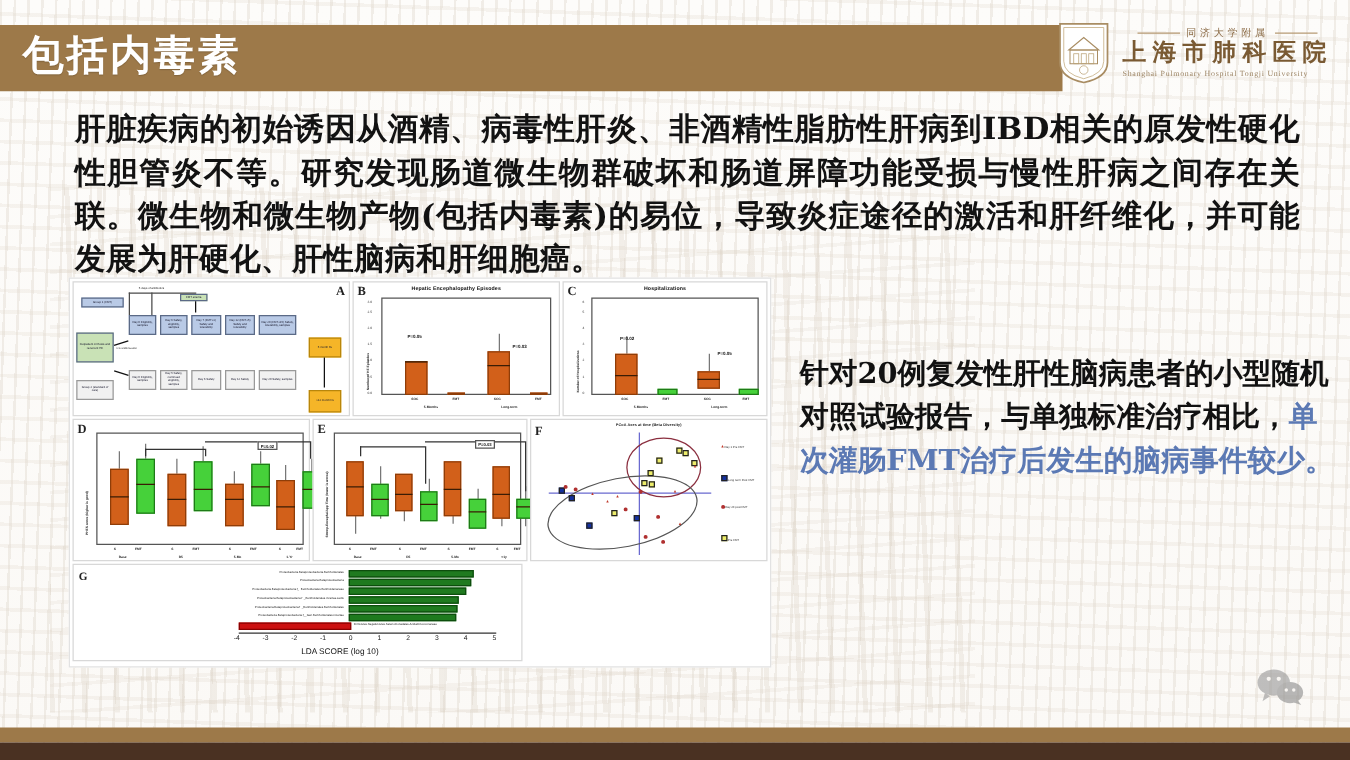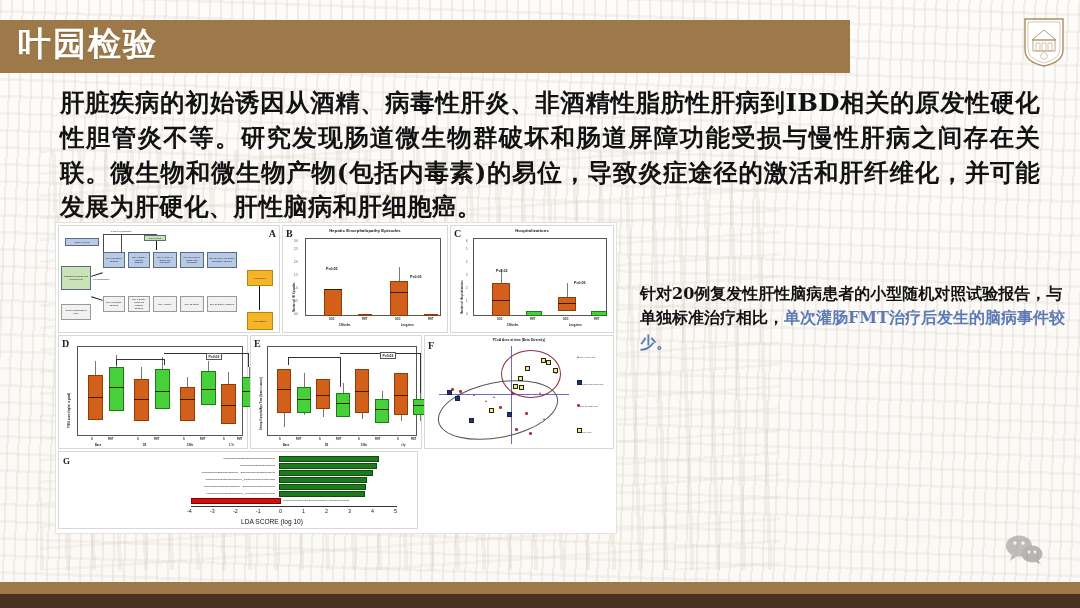--- a/index.html
+++ b/index.html
@@ -61,21 +61,21 @@
   .body-para{
     position:absolute;left:60px;top:86px;width:980px;
     font-size:24.5px;line-height:1.42;color:#121212;
     font-family:"DejaVu Serif",serif;font-weight:bold;
     letter-spacing:.3px;z-index:2;text-align:justify;
   }
 
   
   .right-note{
     position:absolute;left:640px;top:282px;width:432px;
-    font-size:16px;line-height:1.52;color:#111111;
+    font-size:23px;line-height:1.52;color:#111111;
     font-family:"DejaVu Serif",serif;font-weight:bold;z-index:3;
   }
   .right-note .hl{color:#5b79b4;}
 
   
   .figure{
     position:absolute;left:55px;top:222px;width:560px;height:310px;
     background:#ffffff;border:1px solid #e2e2e2;z-index:2;
     font-family:"Liberation Sans",sans-serif;
   }
@@ -139,33 +139,42 @@
   .footer-tan{position:absolute;left:0;bottom:14px;width:1080px;height:12px;background:#9d7949;z-index:4;}
   .footer-dark{position:absolute;left:0;bottom:0;width:1080px;height:14px;background:#4a3122;z-index:4;}
 </style>
 </head>
 <body>
 
 <div class="paper-bg"></div>
 <div class="paper-bg2"></div>
 
 <div class="title-band"></div>
-<div class="title-text">叶园检验</div>
+<div class="title-text">包括内毒素</div>
 
 <div class="logo-wrap">
   <svg class="crest" viewBox="0 0 44 52">
     <path d="M3 3 H41 V34 Q41 46 22 50 Q3 46 3 34 Z" fill="#fff" stroke="#a98d63" stroke-width="1.4"></path>
     <path d="M6 6 H38 V33 Q38 43 22 47 Q6 43 6 33 Z" fill="none" stroke="#c9b48c" stroke-width=".7"></path>
     <path d="M10 24 L22 14 L34 24 Z" fill="none" stroke="#a98d63" stroke-width=".9"></path>
     <rect x="11" y="24" width="22" height="11" fill="none" stroke="#a98d63" stroke-width=".8"></rect>
     <rect x="14" y="27" width="4" height="8" fill="none" stroke="#b9a074" stroke-width=".6"></rect>
     <rect x="20" y="27" width="4" height="8" fill="none" stroke="#b9a074" stroke-width=".6"></rect>
     <rect x="26" y="27" width="4" height="8" fill="none" stroke="#b9a074" stroke-width=".6"></rect>
     <circle cx="22" cy="40" r="3.4" fill="none" stroke="#b9a074" stroke-width=".6"></circle>
   </svg>
+  <div>
+    <div class="logo-cn-top">
+      <span class="rule"></span>
+      <span>同济大学附属</span>
+      <span class="rule"></span>
+    </div>
+    <div class="logo-cn-main">上海市肺科医院</div>
+    <div class="logo-en">Shanghai Pulmonary Hospital Tongji University</div>
+  </div>
 </div>
 
 <div class="body-para">肝脏疾病的初始诱因从酒精、病毒性肝炎、非酒精性脂肪性肝病到IBD相关的原发性硬化性胆管炎不等。研究发现肠道微生物群破坏和肠道屏障功能受损与慢性肝病之间存在关联。微生物和微生物产物(包括内毒素)的易位，导致炎症途径的激活和肝纤维化，并可能发展为肝硬化、肝性脑病和肝细胞癌。</div>
 
 <div class="right-note">
   <span>针对20例复发性肝性脑病患者的小型随机对照试验报告，与单独标准治疗相比，</span><span class="hl">单次灌肠FMT治疗后发生的脑病事件较少。</span>
 </div>
 
 <div class="figure">
 

